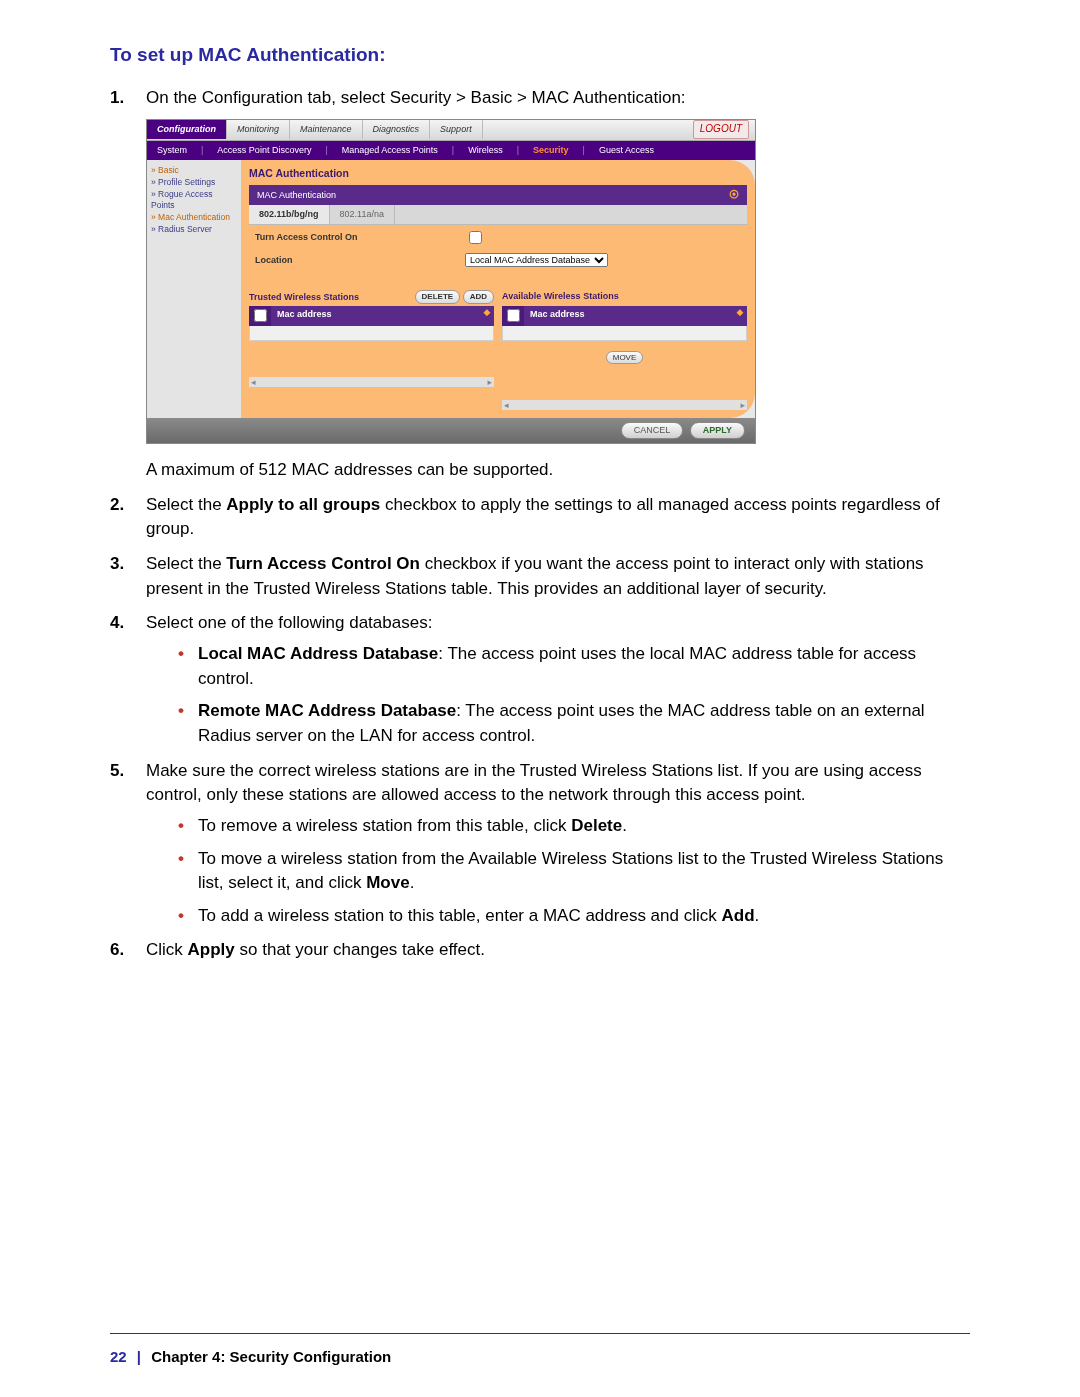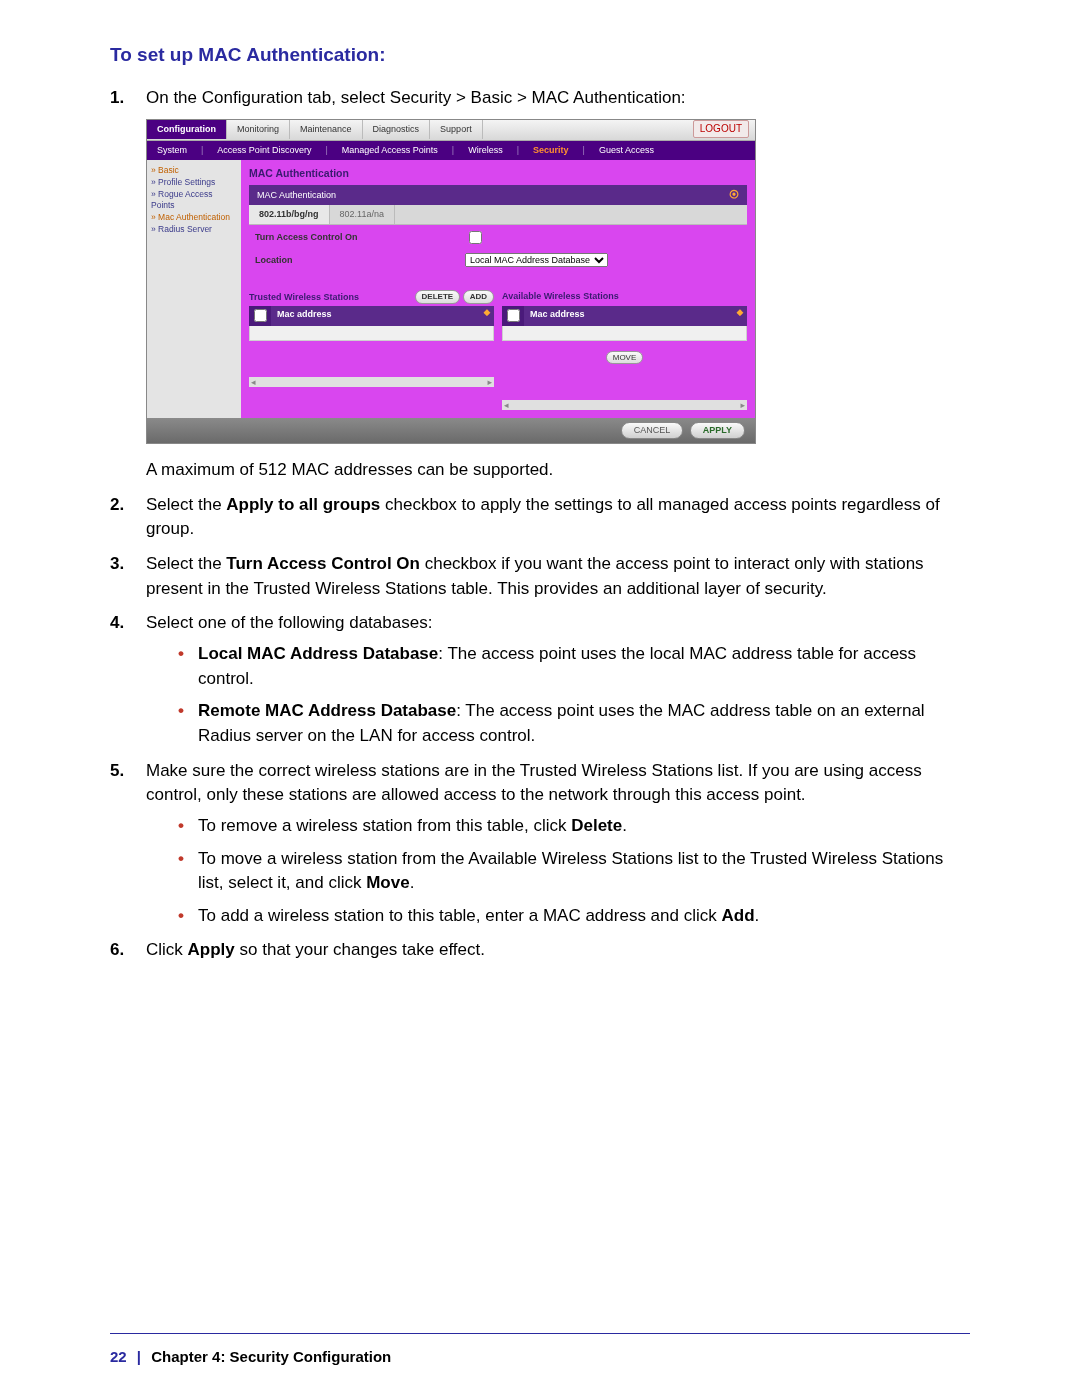--- a/index.html
+++ b/index.html
@@ -71,24 +71,25 @@
   .shot {
     margin: 8px 0 14px 0;
     width: 608px;
     border: 1px solid #888;
     font-family: Verdana, Arial, sans-serif;
     font-size: 9px;
     background: #e8e8e8;
   }
   .shot-top {
     display: flex;
-    align-items: flex-start;
+    align-items: center;
     height: 20px;
     background: linear-gradient(#f4f4f4,#d8d8d8);
     border-bottom: 1px solid #aaa;
+    font-style: italic;
   }
   .shot-tab {
     padding: 3px 10px;
     color: #333;
     border-right: 1px solid #bbb;
   }
   .shot-tab.active {
     background: #4b0082;
     color: #fff;
     font-weight: bold;
@@ -109,21 +110,22 @@
     color: #fff;
     font-size: 9px;
     padding: 3px 6px;
     gap: 6px;
   }
   .shot-sub span { padding: 0 4px; text-align: center; }
   .shot-sub .sep { color: #a080c0; }
   .shot-sub .sel { color: #ff9030; font-weight: bold; }
   .shot-body {
     display: flex;
-    background: #d946ef;
+    background: #fdba74;
+    border-radius: 25px;
   }
   .shot-side {
     width: 86px;
     background: #e4e4e4;
     padding: 4px 4px;
     font-size: 8.5px;
     color: #444;
     line-height: 1.3;
   }
   .shot-side div { margin: 1px 0; }

